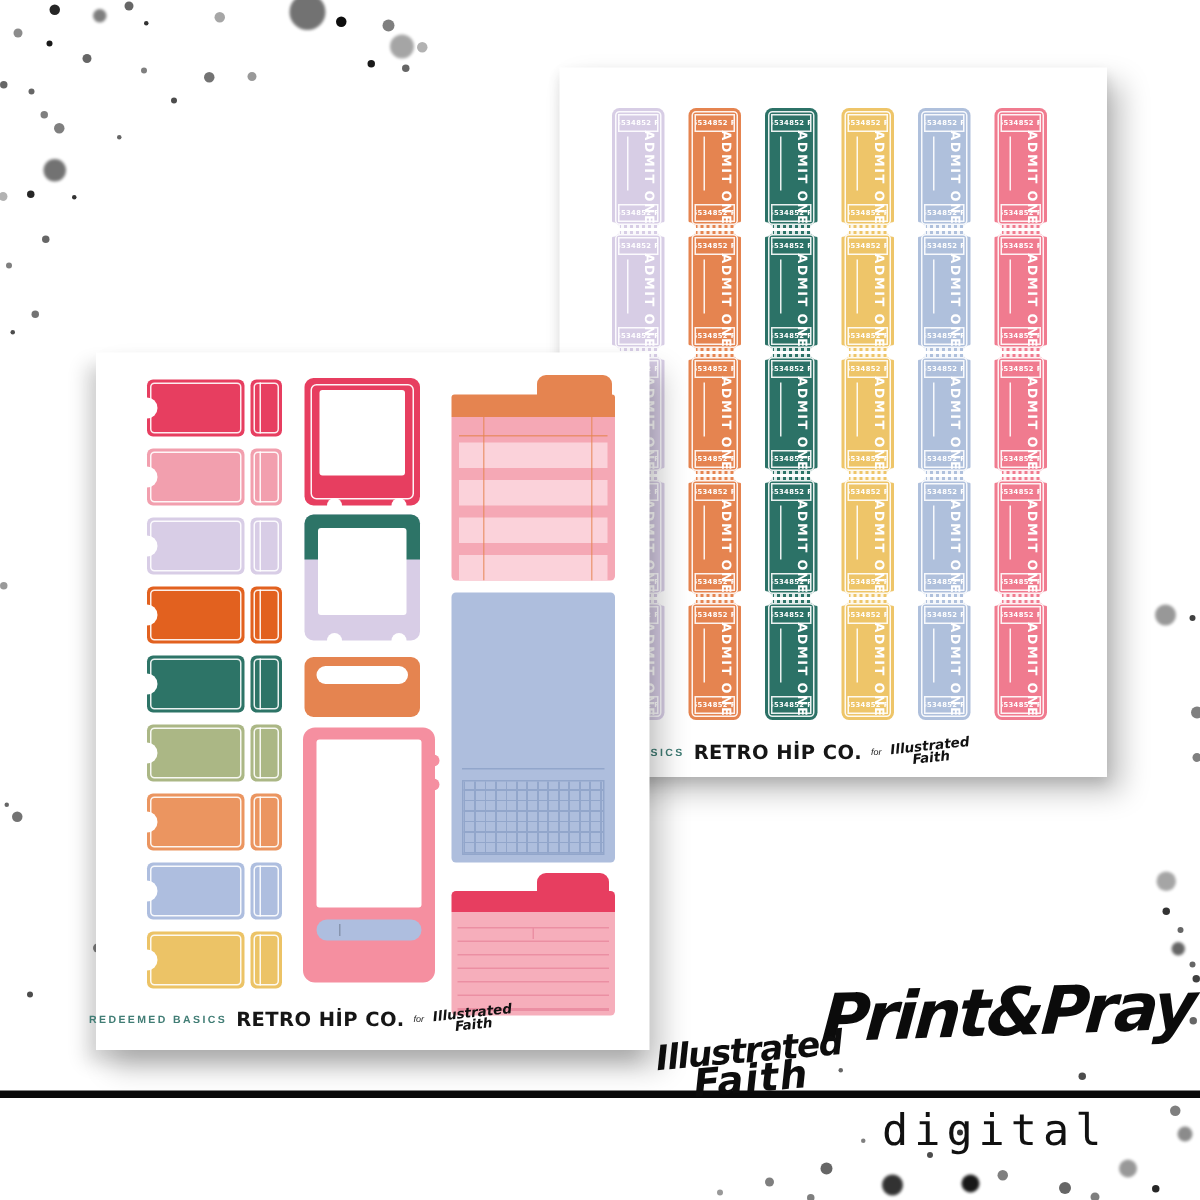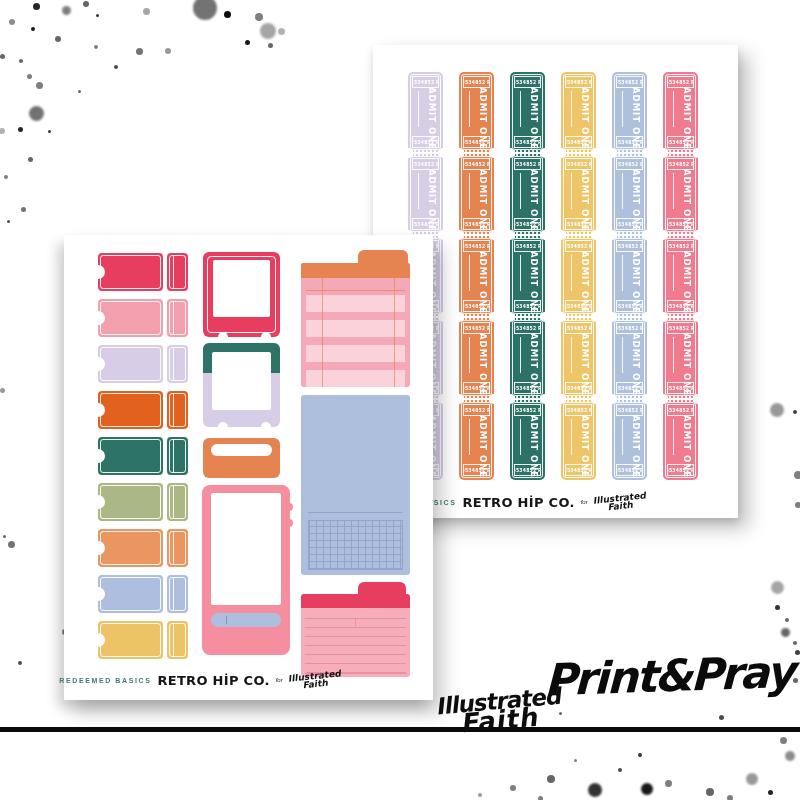--- a/index.html
+++ b/index.html
@@ -808,18 +808,19 @@
       <span class="f-for">for</span>
       <span class="if-small">
         <span>Illustrated</span>
         <span>Faith</span>
       </span>
     </div>
   </div>
 
   <div class="pp-title">Print&amp;Pray</div>
   <div class="rule"></div>
+  <div class="pp-digital">digital</div>
   <div class="if-big">
     <span class="l1">Illustrated</span>
     <span class="l2">Faith</span>
   </div>
 
 </div>
 
 </body></html>

